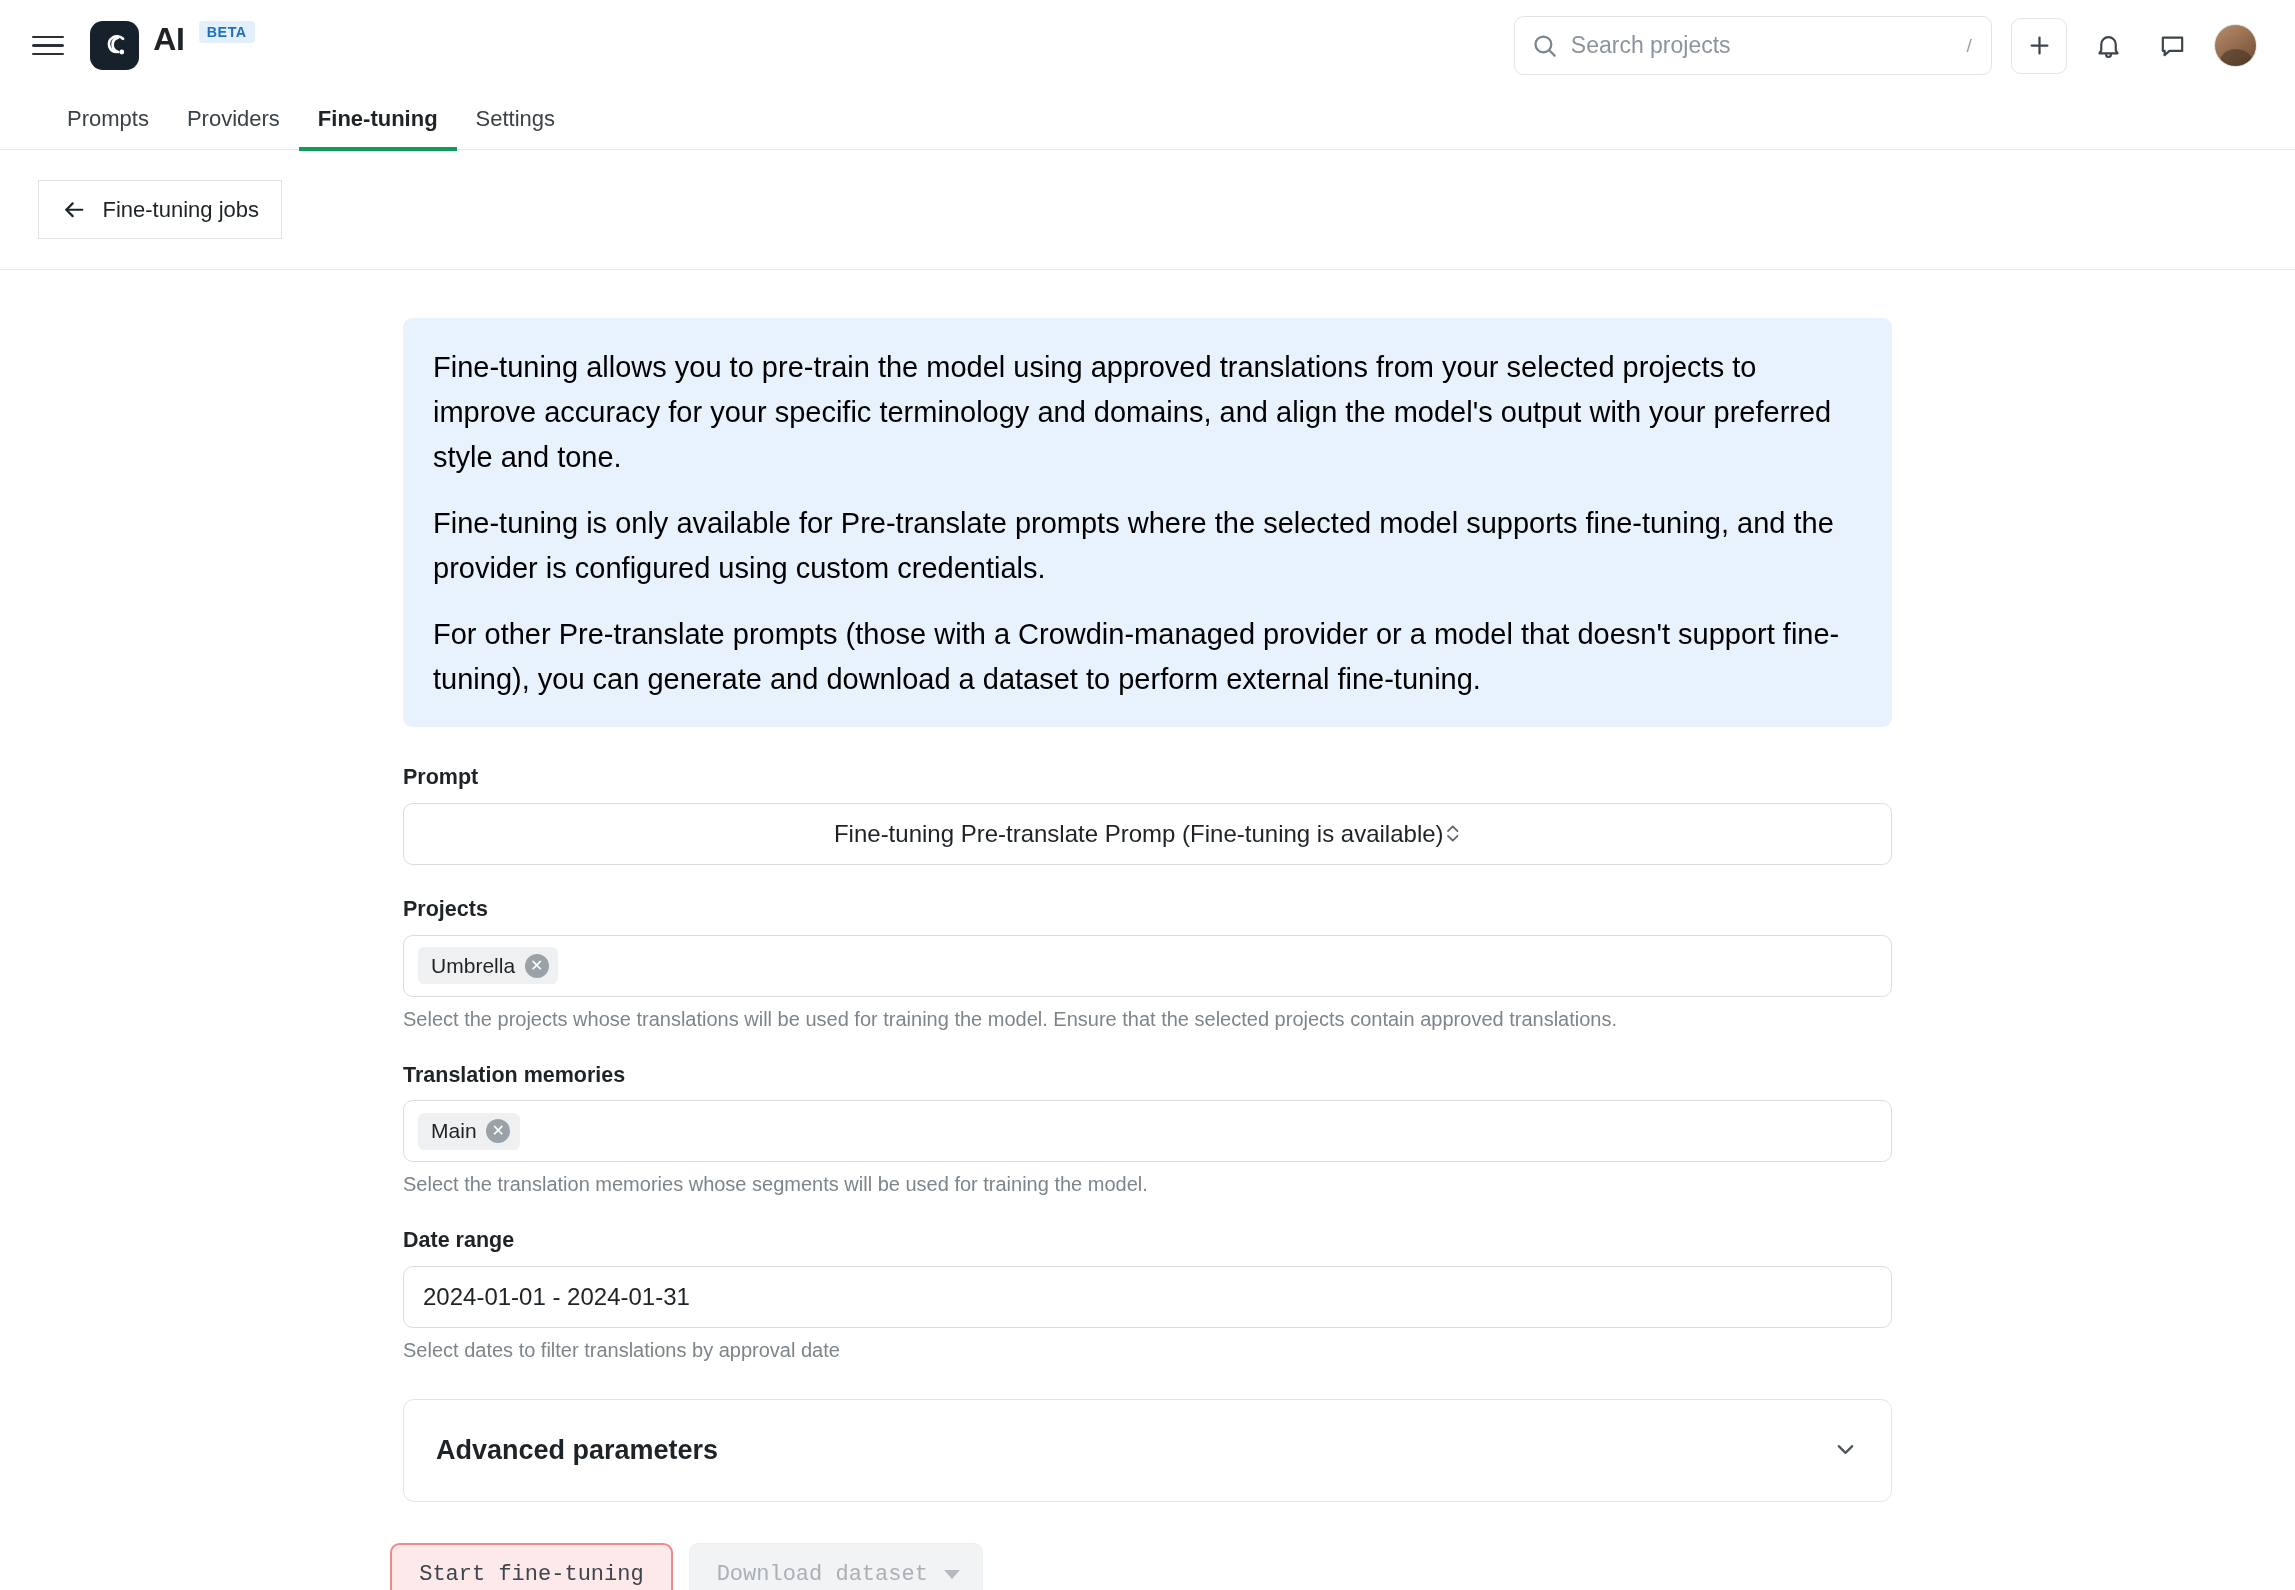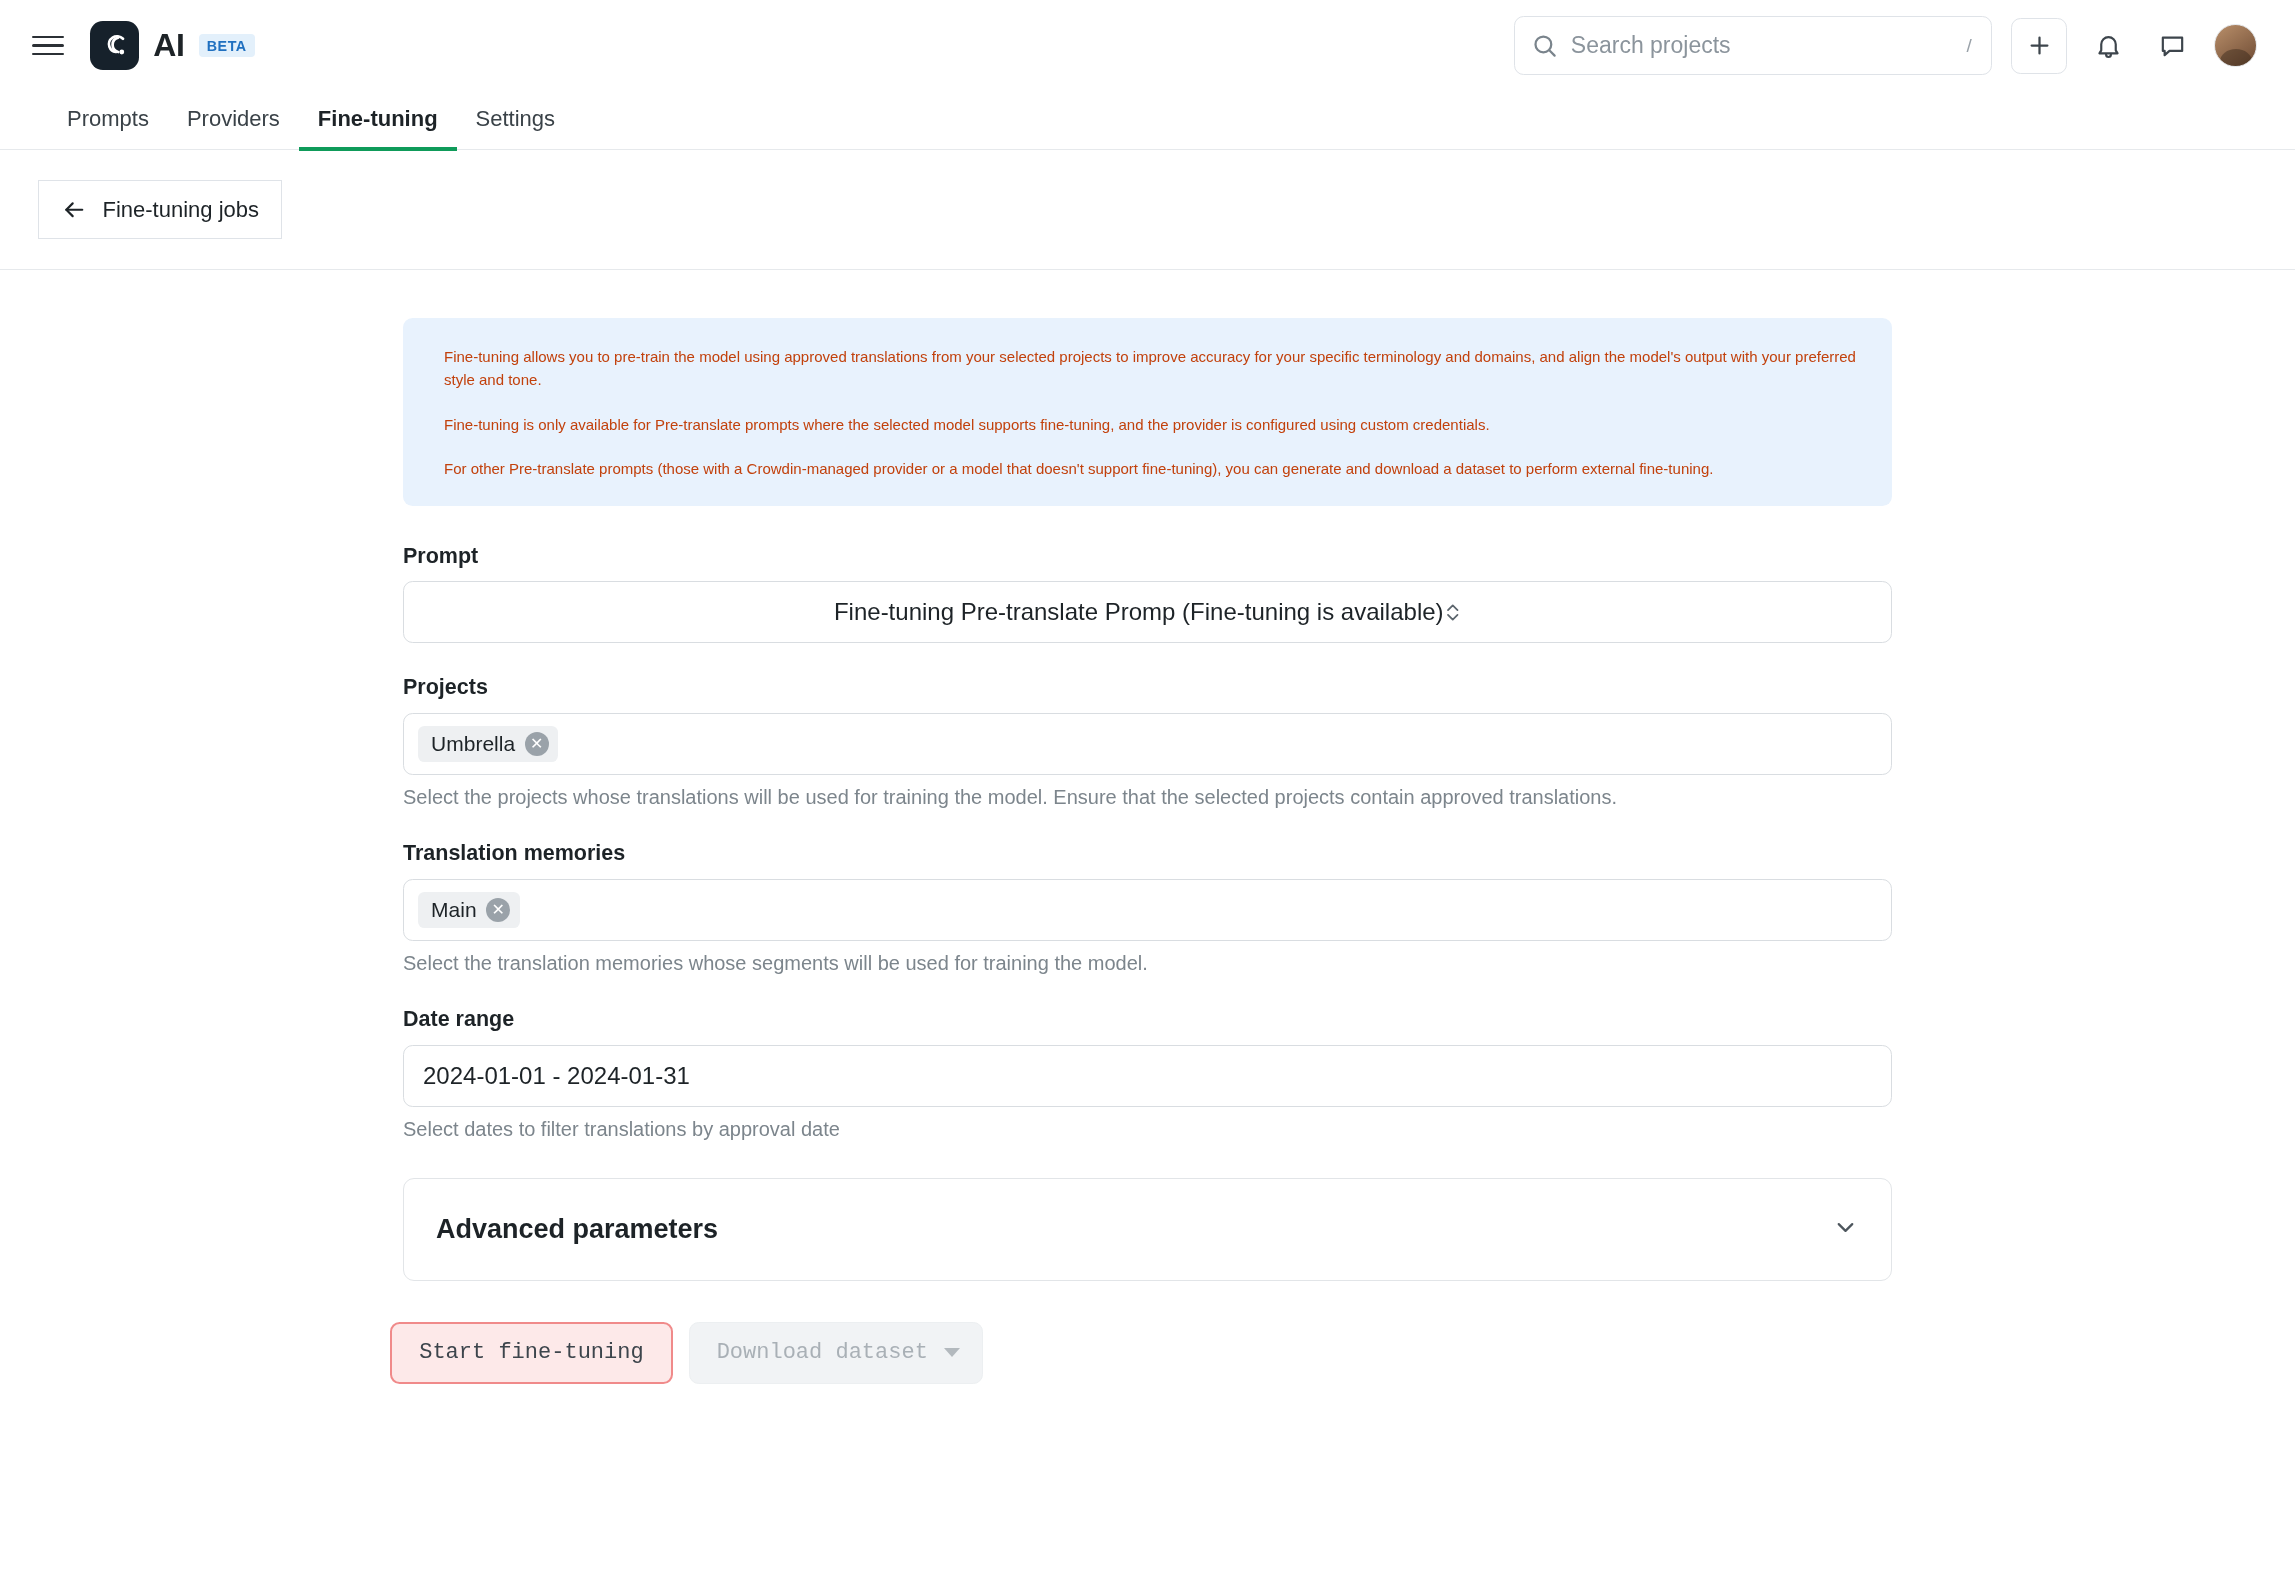--- a/index.html
+++ b/index.html
@@ -23,21 +23,21 @@
   .hamburger {
     width: 37px; height: 37px;
     display: flex; flex-direction: column; justify-content: center; gap: 6.4px;
     cursor: pointer;
     margin-right: 21px;
   }
   .hamburger span {
     display: block; height: 2.4px; width: 32px; background: #2b3035; border-radius: 1.6px;
   }
   .brand {
-    display: flex; align-items: center; gap: 14.3px;
+    display: flex; align-items: flex-start; gap: 14.3px;
   }
   .logo {
     width: 49px; height: 49px; border-radius: 12.8px;
     background: #16212b;
     display: flex; align-items: center; justify-content: center;
   }
   .logo svg { width: 32px; height: 32px; }
   .brand-title {
     font-size: 32px; font-weight: 700; color: #1d2327; letter-spacing: -0.4px;
   }
@@ -136,24 +136,24 @@
   .form-col { width: 1489px; }
 
   .info-box {
     background: #e8f2fd;
     border-radius: 9.6px;
     padding: 27px 30px 25.5px 30px;
     color: #1f6fc4;
     margin-bottom: 38px;
   }
   .info-box p {
-    margin: 0 0 21px 11px;
-    font-size: 15px;
+    margin: 0 0 21px 0;
+    font-size: 29px;
     line-height: 1.55;
-    color: #c2410c;
+    color: #000000;
   }
   .info-box p:last-child { margin-bottom: 0; }
 
   .field-label {
     font-size: 21.5px; font-weight: 700; color: #1d2327;
     margin-bottom: 12.8px;
   }
   .field-hint {
     font-size: 20px; color: #7c858c; margin-top: 11px;
   }

